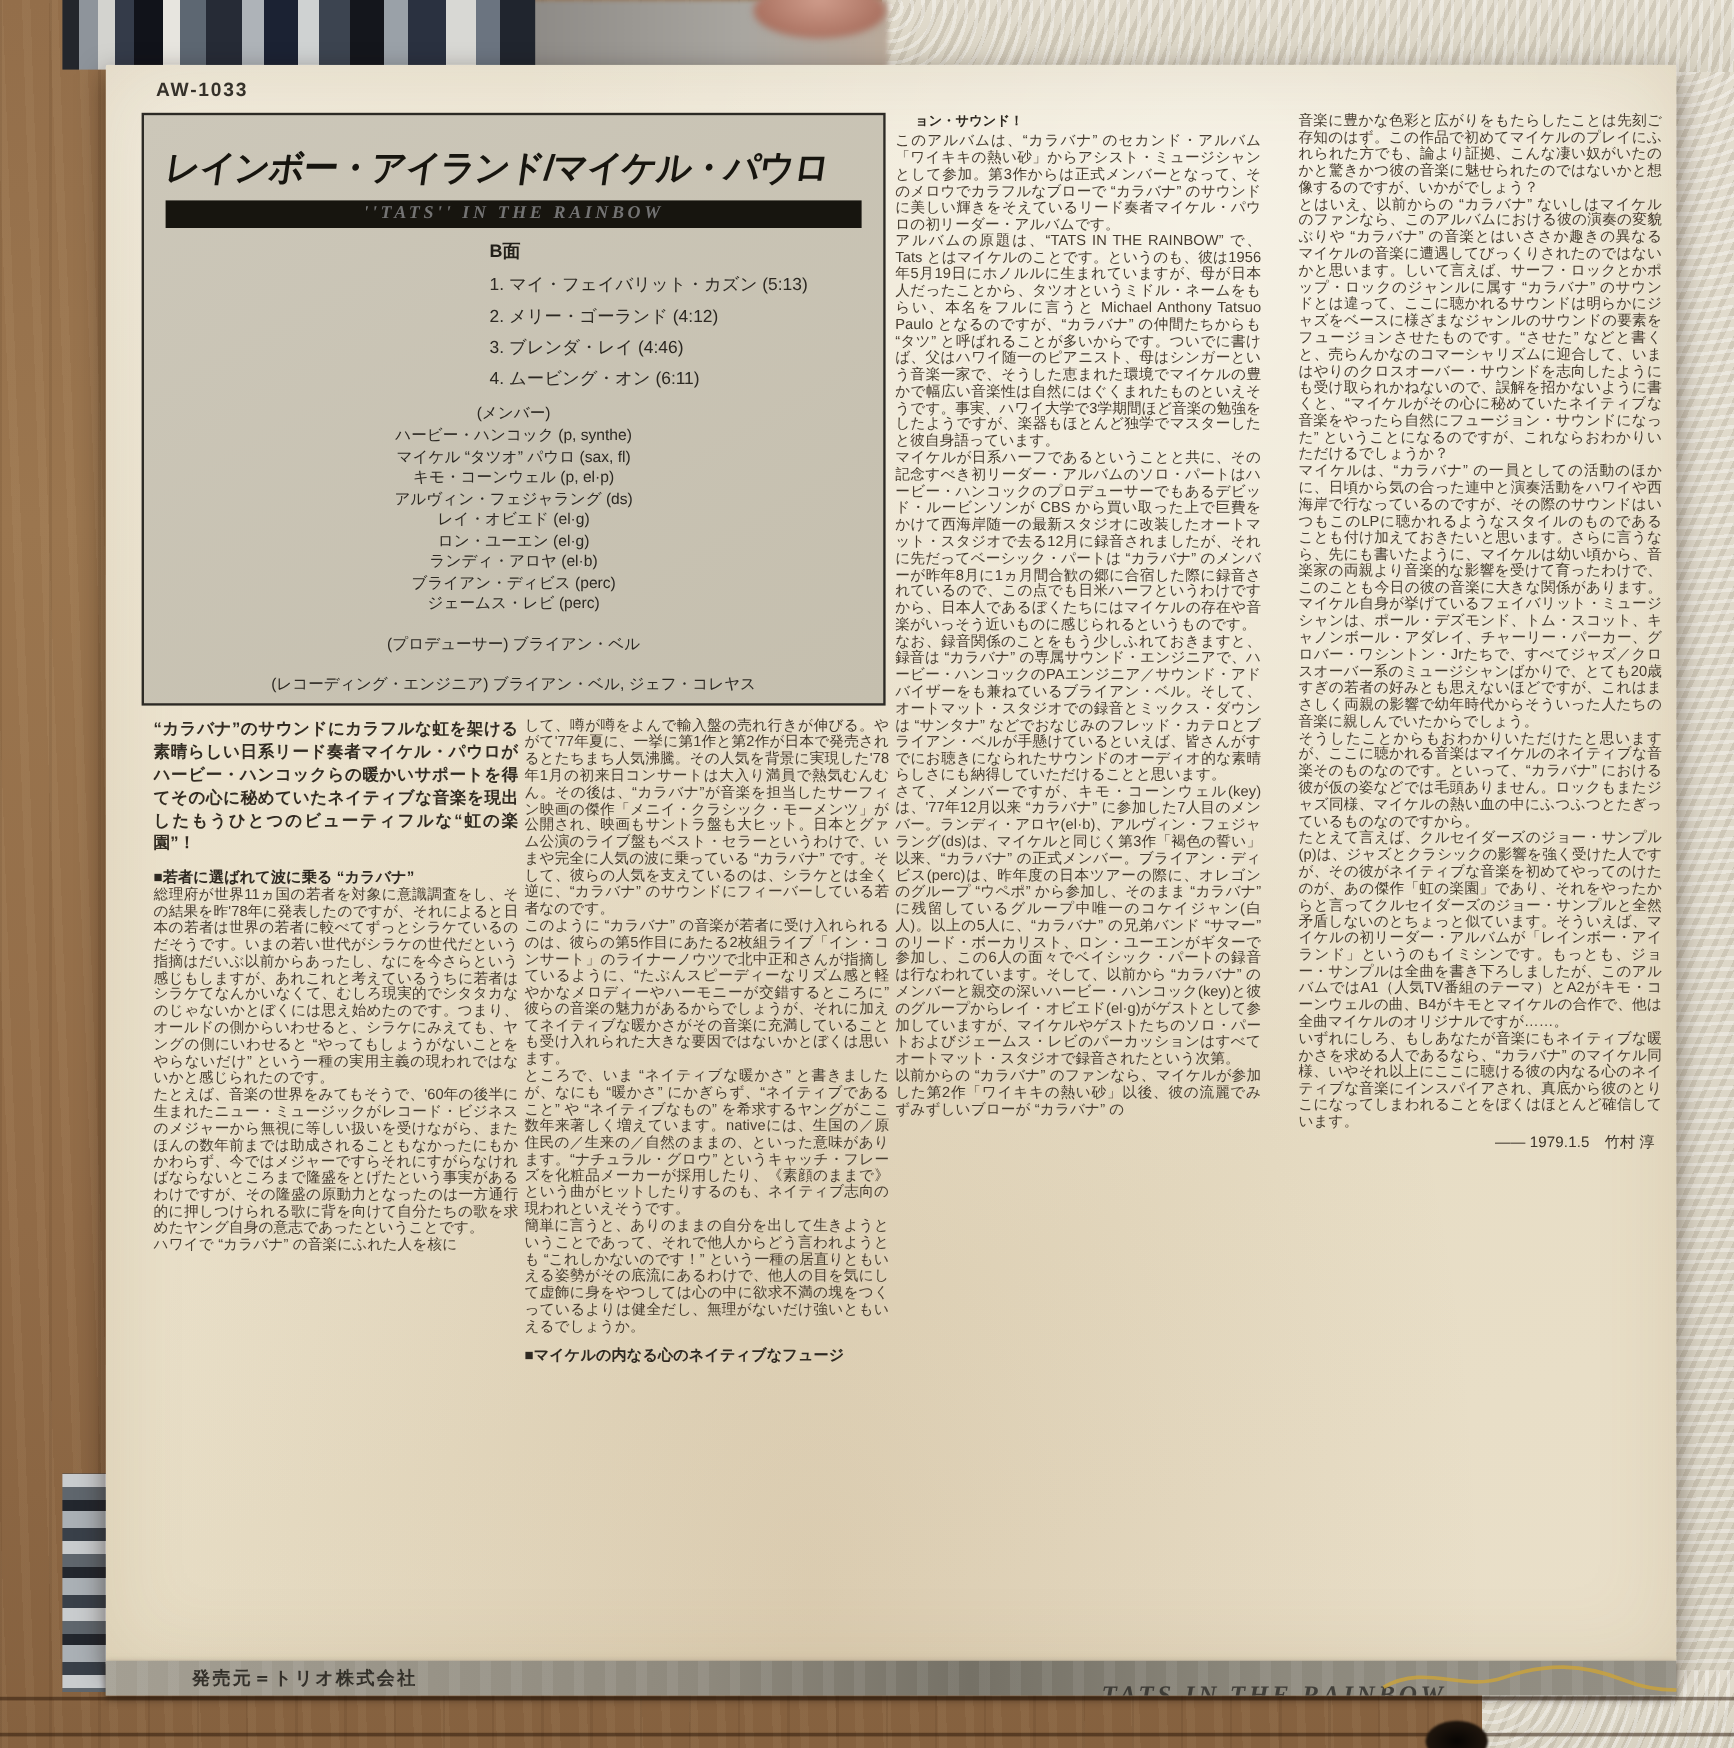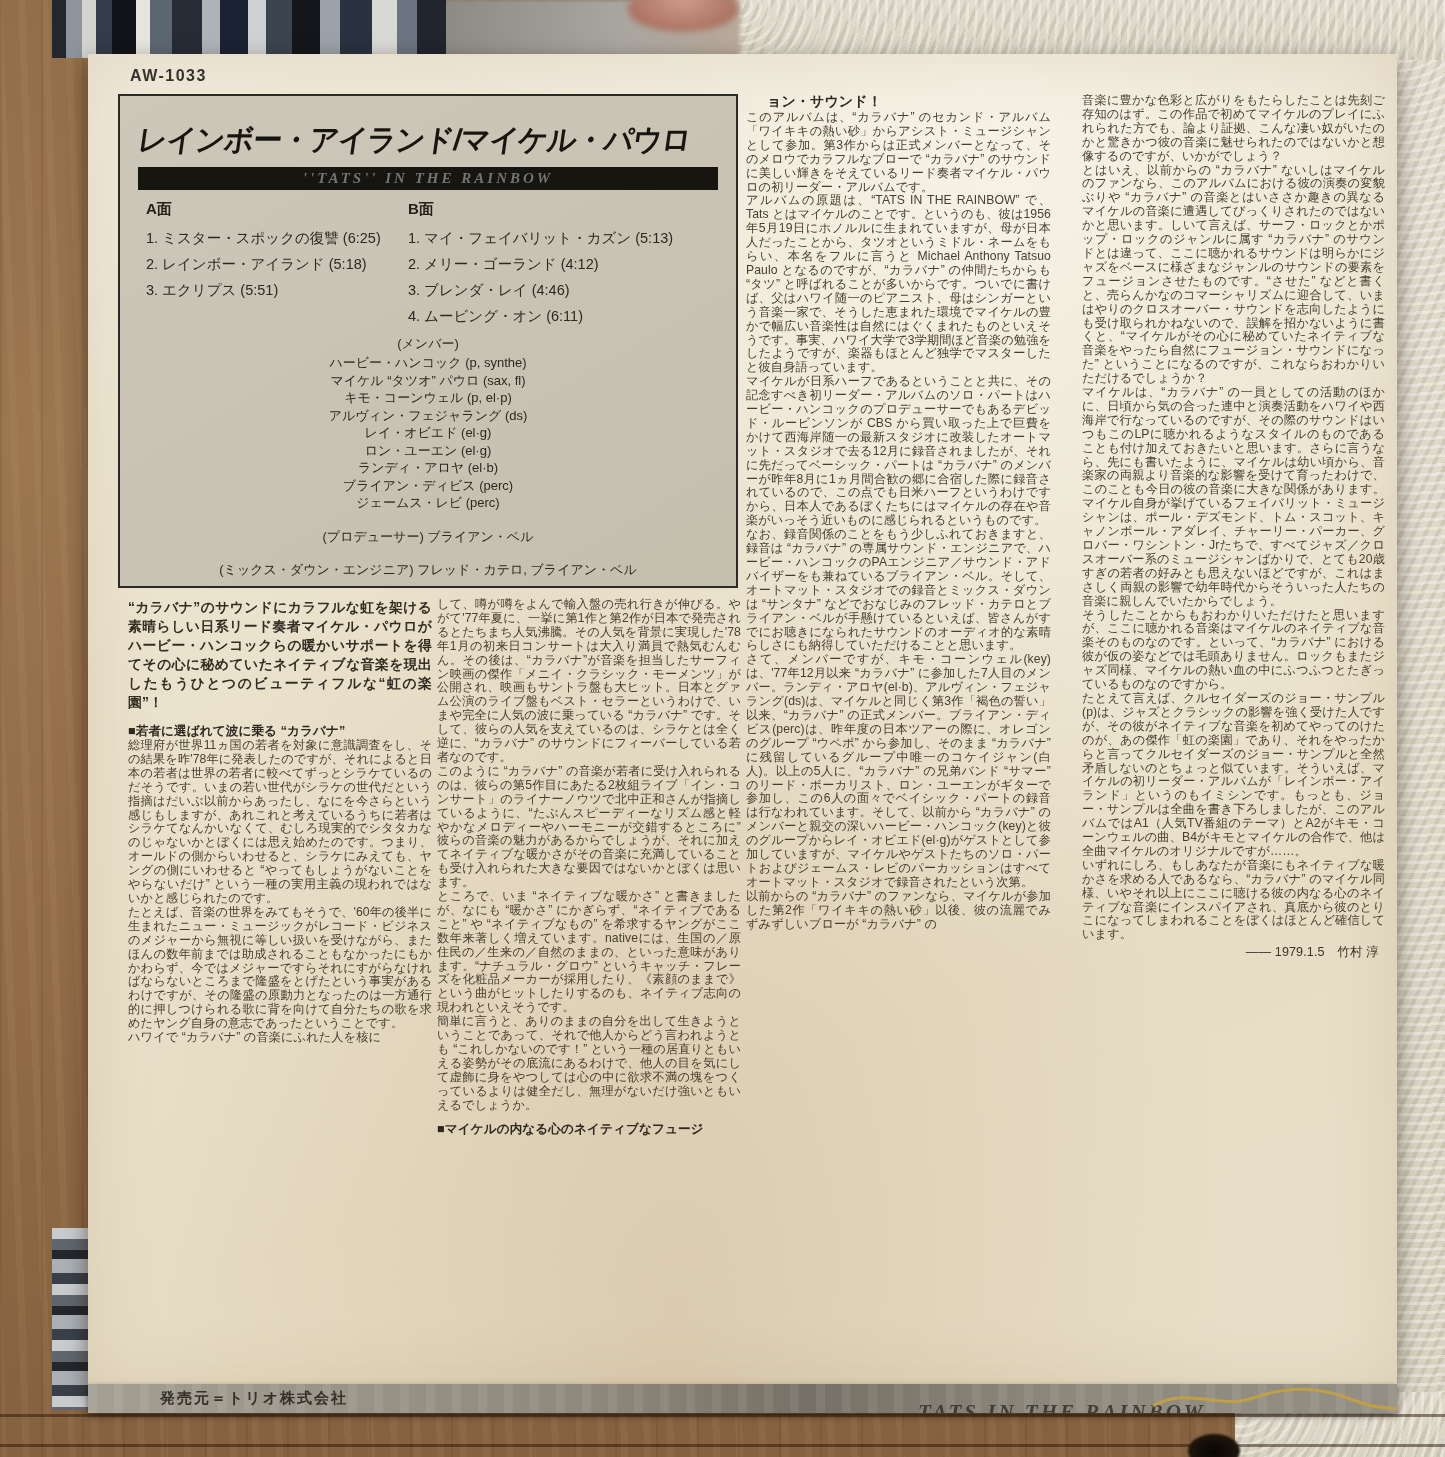--- a/index.html
+++ b/index.html
@@ -72,21 +72,21 @@
   .credits .label-line{line-height:17.5px;margin-top:16px;}
   .members-head{line-height:20px;font-size:13px;}
   .credit-block{margin-top:9px;}
   
   .col{position:absolute;overflow:hidden;text-align:justify;font-size:12.2px;
     line-height:13.9px;color:#473d30;letter-spacing:.1px;}
   .col p{margin:0;}
   .col .lead{font-weight:bold;font-size:13.8px;line-height:19px;color:#332c22;
     margin-bottom:12px;}
   .col .head{font-weight:bold;font-size:12.6px;color:#2e2820;line-height:15px;margin-top:9px;}
-  .col .headc{font-weight:bold;font-size:14px;color:#2e2820;line-height:15px;
+  .col .headc{font-weight:bold;font-size:11px;color:#2e2820;line-height:15px;
     text-indent:1.5em;margin-bottom:2px;}
   .col .sig{text-align:right;margin-top:4px;padding-right:6px;font-size:12.6px;
     color:#3c342a;}
   .col1{left:40px;top:544px;width:304px;height:762px;}
   .col2{left:349px;top:544px;width:304px;height:752px;}
   .col3{left:658px;top:40px;width:305px;height:1258px;}
   .col4{left:967px;top:40px;width:303px;height:1222px;margin-left:27px;}
   
   .jacket-strip{position:absolute;left:88px;top:1384px;width:1309px;height:29px;overflow:hidden;
     background:
@@ -118,28 +118,20 @@
 
   <div class="catalog">AW-1033</div>
 
   <div class="graybox">
     <div class="album-title">レインボー・アイランド/マイケル・パウロ</div>
     <div class="subbar">
       <span>''TATS'' IN THE RAINBOW</span>
     </div>
 
     <div class="tracks">
-      <div class="side a">
-        <div class="side-label">A面</div>
-        <div>
-            <div class="track">1. ミスター・スポックの復讐 (6:25)</div>
-            <div class="track">2. レインボー・アイランド (5:18)</div>
-            <div class="track">3. エクリプス (5:51)</div>
-          </div>
-      </div>
       <div class="side b">
         <div class="side-label">B面</div>
         <div>
             <div class="track">1. マイ・フェイバリット・カズン (5:13)</div>
             <div class="track">2. メリー・ゴーランド (4:12)</div>
             <div class="track">3. ブレンダ・レイ (4:46)</div>
             <div class="track">4. ムービング・オン (6:11)</div>
           </div>
       </div>
     </div>
@@ -152,20 +144,21 @@
           <div class="member">キモ・コーンウェル (p, el·p)</div>
           <div class="member">アルヴィン・フェジャラング (ds)</div>
           <div class="member">レイ・オビエド (el·g)</div>
           <div class="member">ロン・ユーエン (el·g)</div>
           <div class="member">ランディ・アロヤ (el·b)</div>
           <div class="member">ブライアン・ディビス (perc)</div>
           <div class="member">ジェームス・レビ (perc)</div>
         </div>
       <div class="credit-block">
           <div class="label-line">(プロデューサー) ブライアン・ベル</div>
+          <div class="label-line">(レコーディング・エンジニア) ブライアン・ベル, ジェフ・コレヤス</div>
           <div class="label-line">(ミックス・ダウン・エンジニア) フレッド・カテロ, ブライアン・ベル</div>
           <div class="label-line">(レコーディング・スタジオ) 合歓の郷, ヤマハ・スタジオ</div>
         </div>
 
     </div>
   </div>
 
   <div class="col col1">
       <p class="lead">“カラバナ”のサウンドにカラフルな虹を架ける素晴らしい日系リード奏者マイケル・パウロがハービー・ハンコックらの暖かいサポートを得てその心に秘めていたネイティブな音楽を現出したもうひとつのビューティフルな“虹の楽園”！</p>
       <p class="head">■若者に選ばれて波に乗る “カラバナ”</p>

